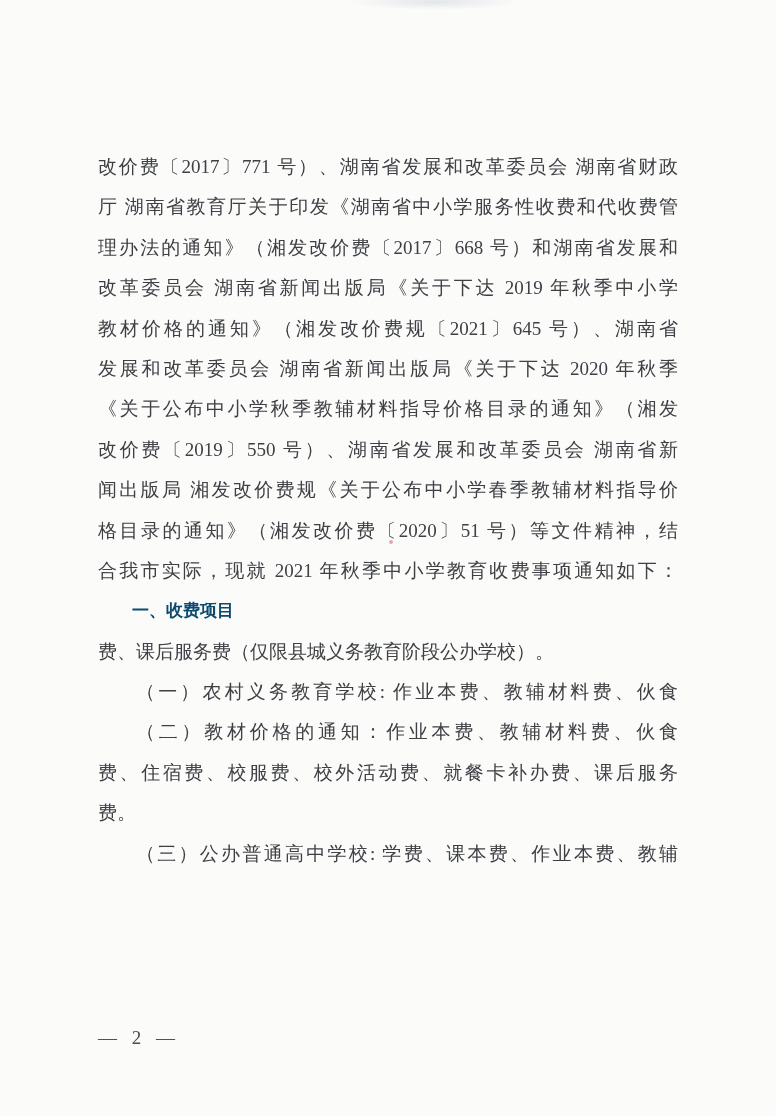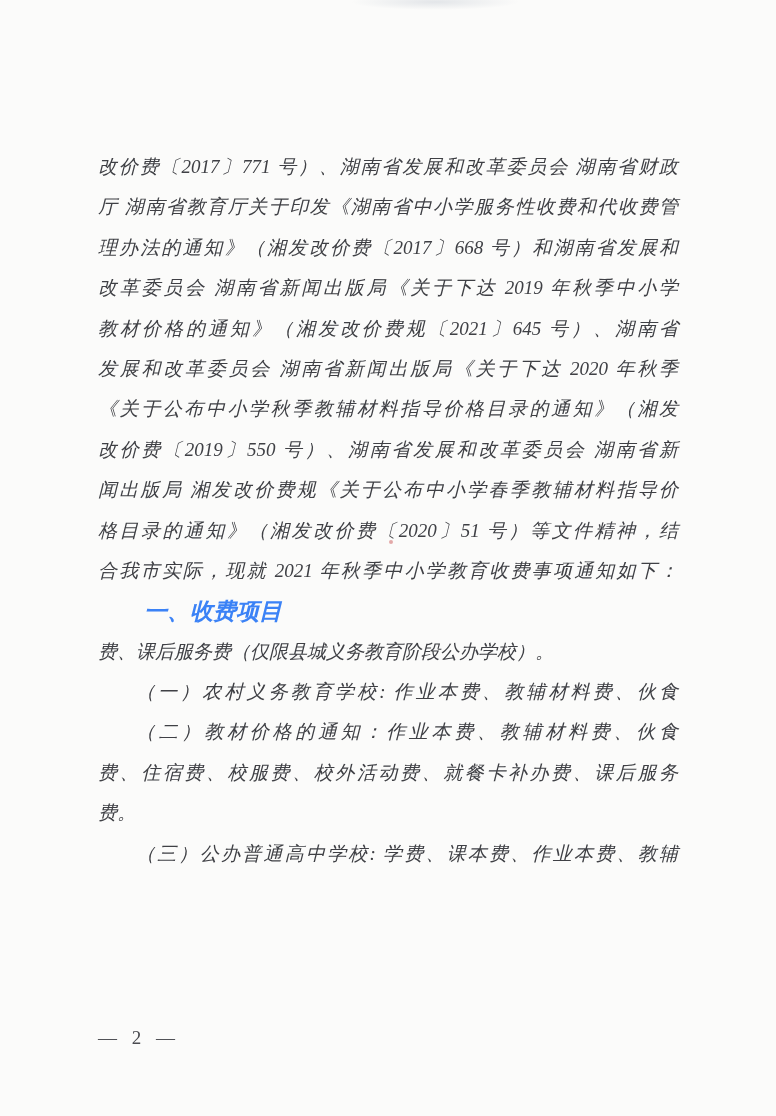--- a/index.html
+++ b/index.html
@@ -34,35 +34,34 @@
   }
   .ln {
     margin: 0;
     padding: 0;
     height: 40.4px;
     line-height: 40.4px;
     font-size: 19px;
     font-weight: normal;
     white-space: normal;
     overflow: visible;
-    font-style: italic;
   }
   .j {
     text-align: justify;
     text-align-last: justify;
   }
   .indent {
     text-indent: 2em;
   }
   .heading {
     font-family: "Liberation Sans", "DejaVu Sans", sans-serif;
     font-weight: 700;
-    font-size: 23px;
+    font-size: 17px;
     text-indent: 2em;
-    color: #3b82f6;
+    color: #0c4a6e;
   }
   .page-footer {
     position: absolute;
     left: 98px;
     top: 1026px;
     font-size: 19px;
     line-height: 24px;
     color: #4a4b50;
     word-spacing: 8px;
     letter-spacing: 1px;

